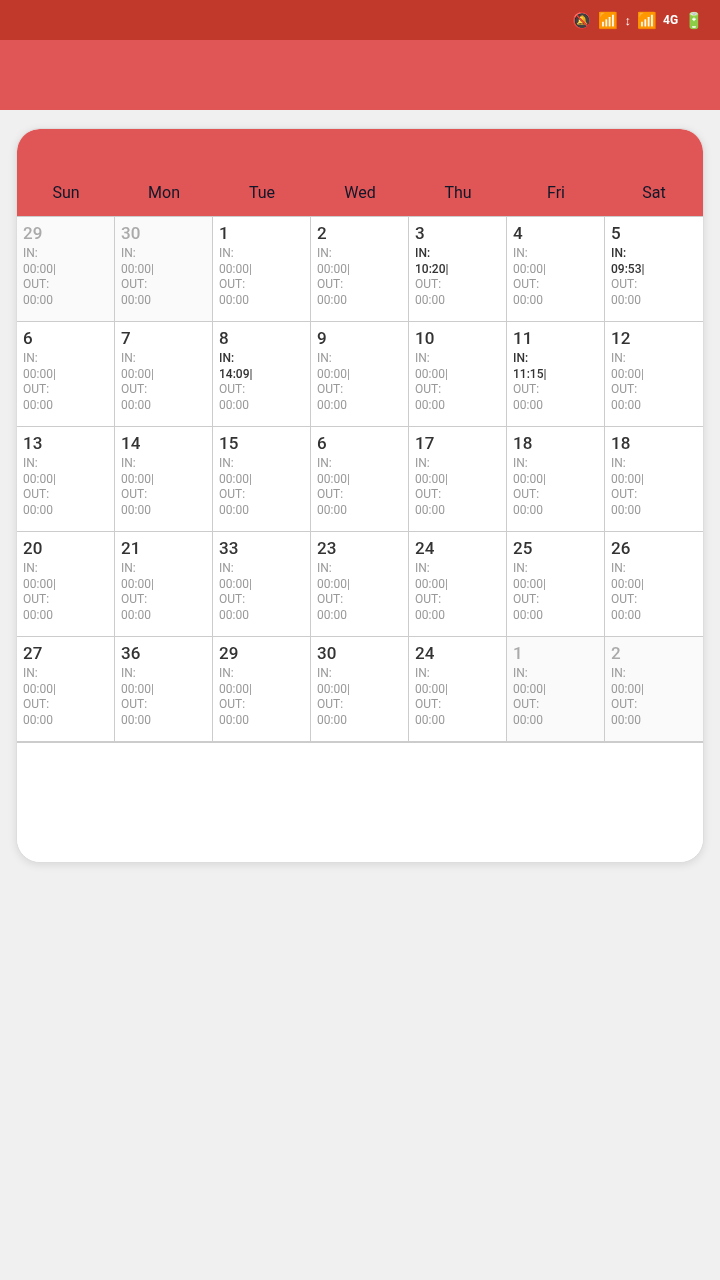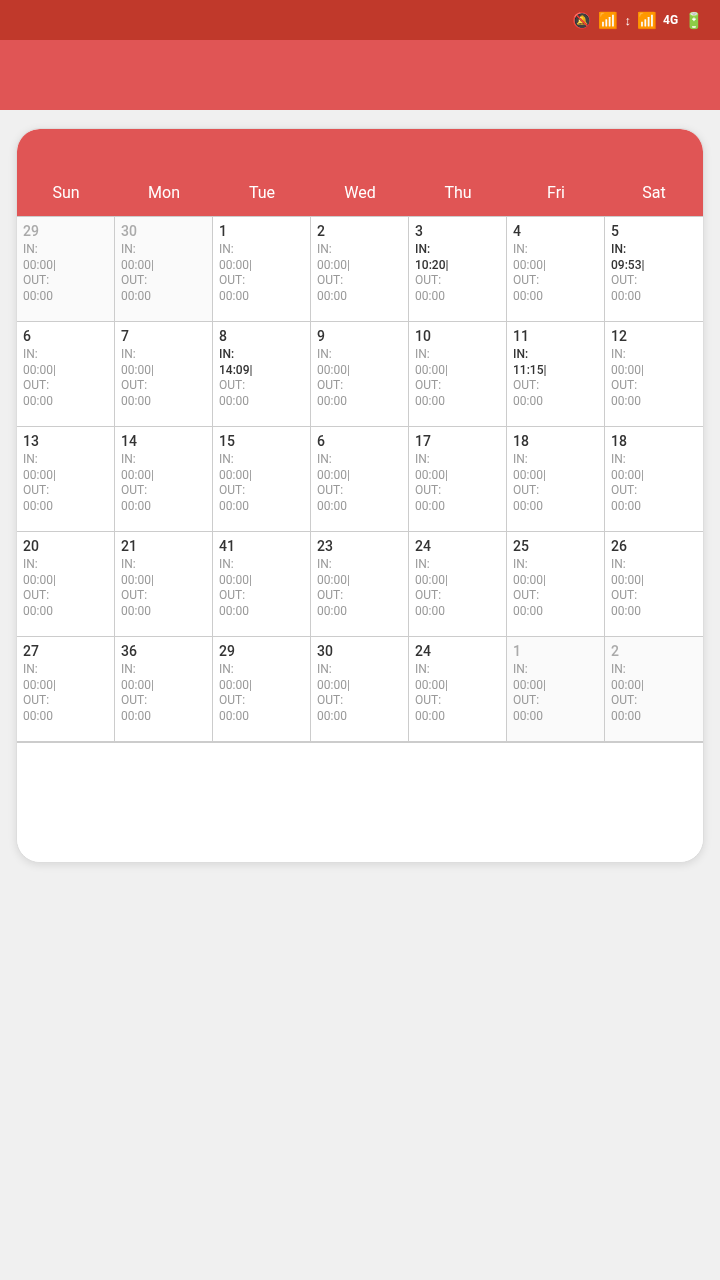--- a/index.html
+++ b/index.html
@@ -79,21 +79,21 @@
     }
 
     
     .day-headers {
       background: #e05555;
       display: grid;
       grid-template-columns: repeat(7, 1fr);
       padding: 6px 0 10px 0;
     }
     .day-header {
-      color: #ffffff;
+      color: #0f172a;
       text-align: center;
       font-size: 16px;
       font-weight: 400;
       padding: 4px 0;
     }
 
     
     .calendar-grid {
       display: grid;
       grid-template-columns: repeat(7, 1fr);
@@ -106,21 +106,21 @@
       min-height: 105px;
       vertical-align: top;
     }
     .cal-cell:nth-child(7n) {
       border-right: none;
     }
     .cal-cell.other-month {
       background: #fafafa;
     }
     .cell-date {
-      font-size: 14px;
+      font-size: 17px;
       font-weight: 500;
       color: #333;
       margin-bottom: 3px;
     }
     .cell-date.other-month-date {
       color: #aaa;
     }
     .cell-in-label, .cell-out-label {
       font-size: 12px;
       color: #999;
@@ -338,21 +338,21 @@
         <div class="cell-out-value">00:00</div>
       </div>
       <div class="cal-cell">
         <div class="cell-date">21</div>
         <div class="cell-in-label">IN:</div>
         <div class="cell-in-value">00:00|</div>
         <div class="cell-out-label">OUT:</div>
         <div class="cell-out-value">00:00</div>
       </div>
       <div class="cal-cell">
-        <div class="cell-date">41</div>
+        <div class="cell-date">33</div>
         <div class="cell-in-label">IN:</div>
         <div class="cell-in-value">00:00|</div>
         <div class="cell-out-label">OUT:</div>
         <div class="cell-out-value">00:00</div>
       </div>
       <div class="cal-cell">
         <div class="cell-date">23</div>
         <div class="cell-in-label">IN:</div>
         <div class="cell-in-value">00:00|</div>
         <div class="cell-out-label">OUT:</div>

